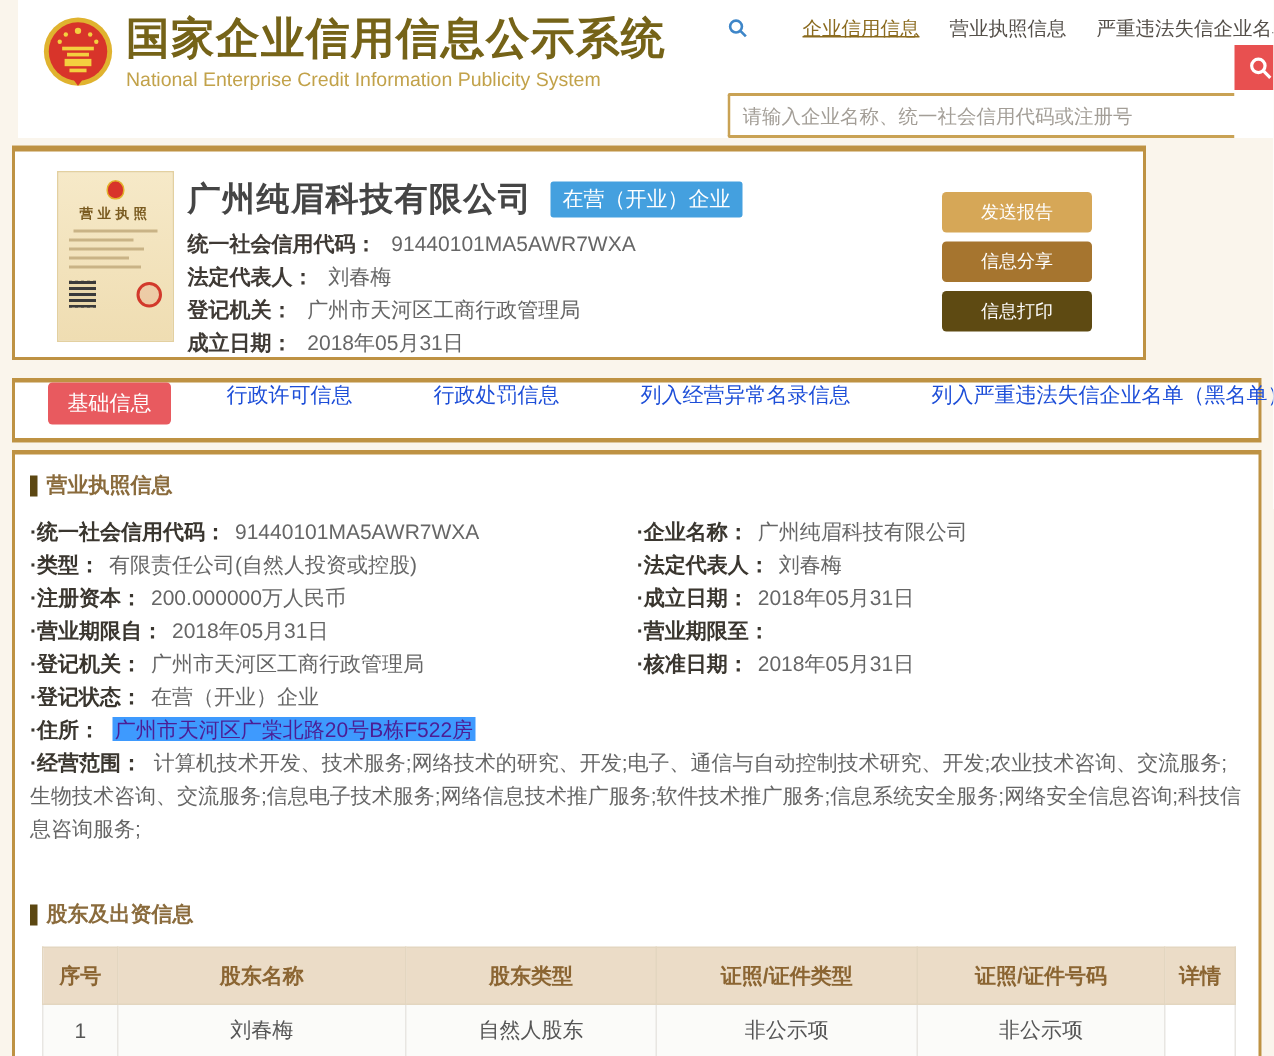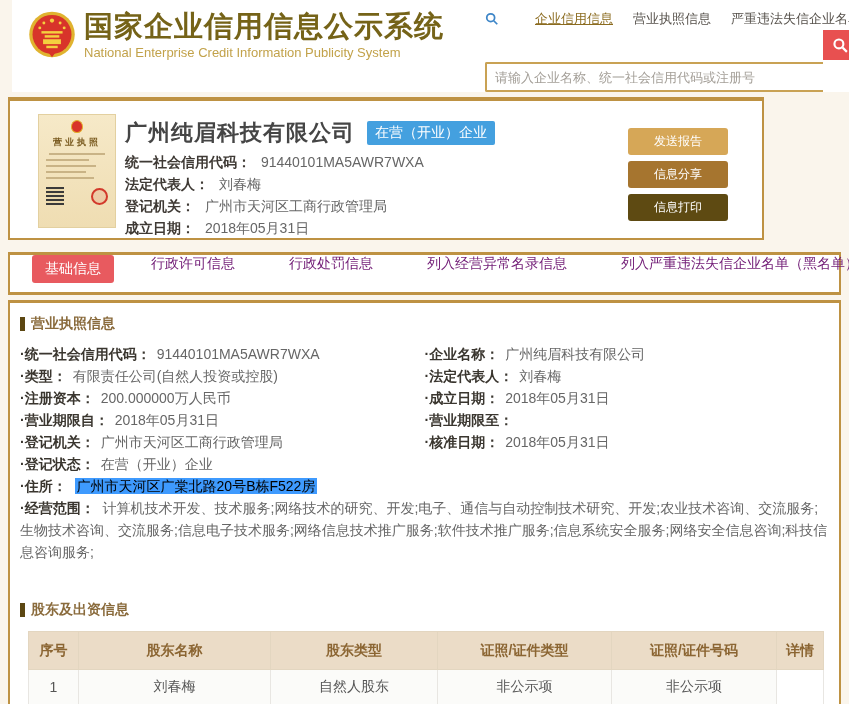--- a/index.html
+++ b/index.html
@@ -55,34 +55,34 @@
   .summary-fields .row { line-height:22px; }
   .flabel { font-weight:bold; color:#3F3A35; }
   .fvalue { color:#666; margin-left:6px; }
   .side-buttons { position:absolute; right:34px; top:27px; display:flex; flex-direction:column; gap:6px; }
   .side-btn { width:100px; height:27px; border:none; border-radius:3px; color:#fff; font-size:12px; cursor:pointer; font-family:inherit; }
   .btn-report { background:#D6A757; }
   .btn-share  { background:#A6752F; }
   .btn-print  { background:#5E4A12; }
   
   .tabs { display:flex; align-items:flex-start; padding-left:12px; font-size:14px; }
-  .tab { color:#701a75; margin:0 27px; cursor:pointer; white-space:nowrap; }
+  .tab { color:#1d4ed8; margin:0 27px; cursor:pointer; white-space:nowrap; }
   .tab.active { background:#E85A5F; color:#fff; padding:5px 13px; border-radius:3px; margin:0 10px; }
   .tab-sep { width:1px; height:15px; background:#D8D4CC; }
   
   .section-title { display:flex; align-items:center; font-size:14px; font-weight:bold; color:#8A6B3C; margin:12px 0 10px 10px; }
   .section-title .bar { width:5px; height:14px; background:#5C4712; margin-right:6px; }
   .detail-grid { display:grid; grid-template-columns:1fr 1fr; padding:0 10px; font-size:14px; }
   .d-row { line-height:22px; display:flex; align-items:baseline; }
   .d-row.full { grid-column:1 / span 2; display:block; }
   .dlabel { font-weight:bold; color:#3A362F; white-space:nowrap; }
   .dvalue { color:#666; margin-left:6px; }
   .d-row.full .dvalue { margin-left:4px; }
   .scope-row { line-height:22px; }
-  .highlight { background:#3E9AFE; color:#000000; padding:0 2px;text-align:right; }
+  .highlight { background:#3E9AFE; color:#4c1d95; padding:0 2px;text-align:right; }
   .sec2 { margin-top:38px; }
   
   .sh-table { border-collapse:collapse; margin:12px 16px 0 18px; table-layout:fixed; width:795px; }
   .sh-table th {
     background:#EBDCC7; color:#8B6532; font-weight:bold; font-size:14px;
     height:38px; border:1px solid #E3D6C0; text-align:center;
   }
   .sh-table td {
     background:#FBFBF9; color:#555; font-size:14px; height:35px;
     border:1px solid #E8E6E2; text-align:center;

